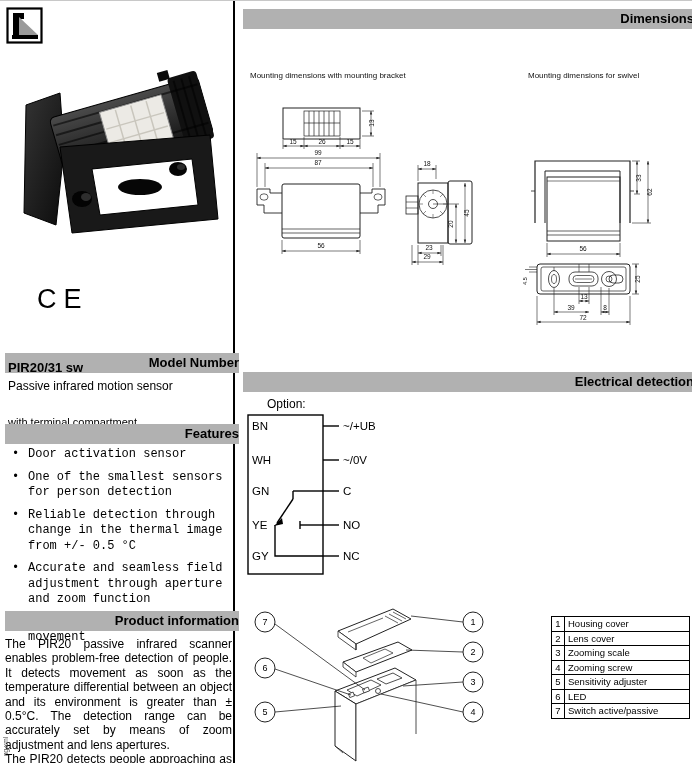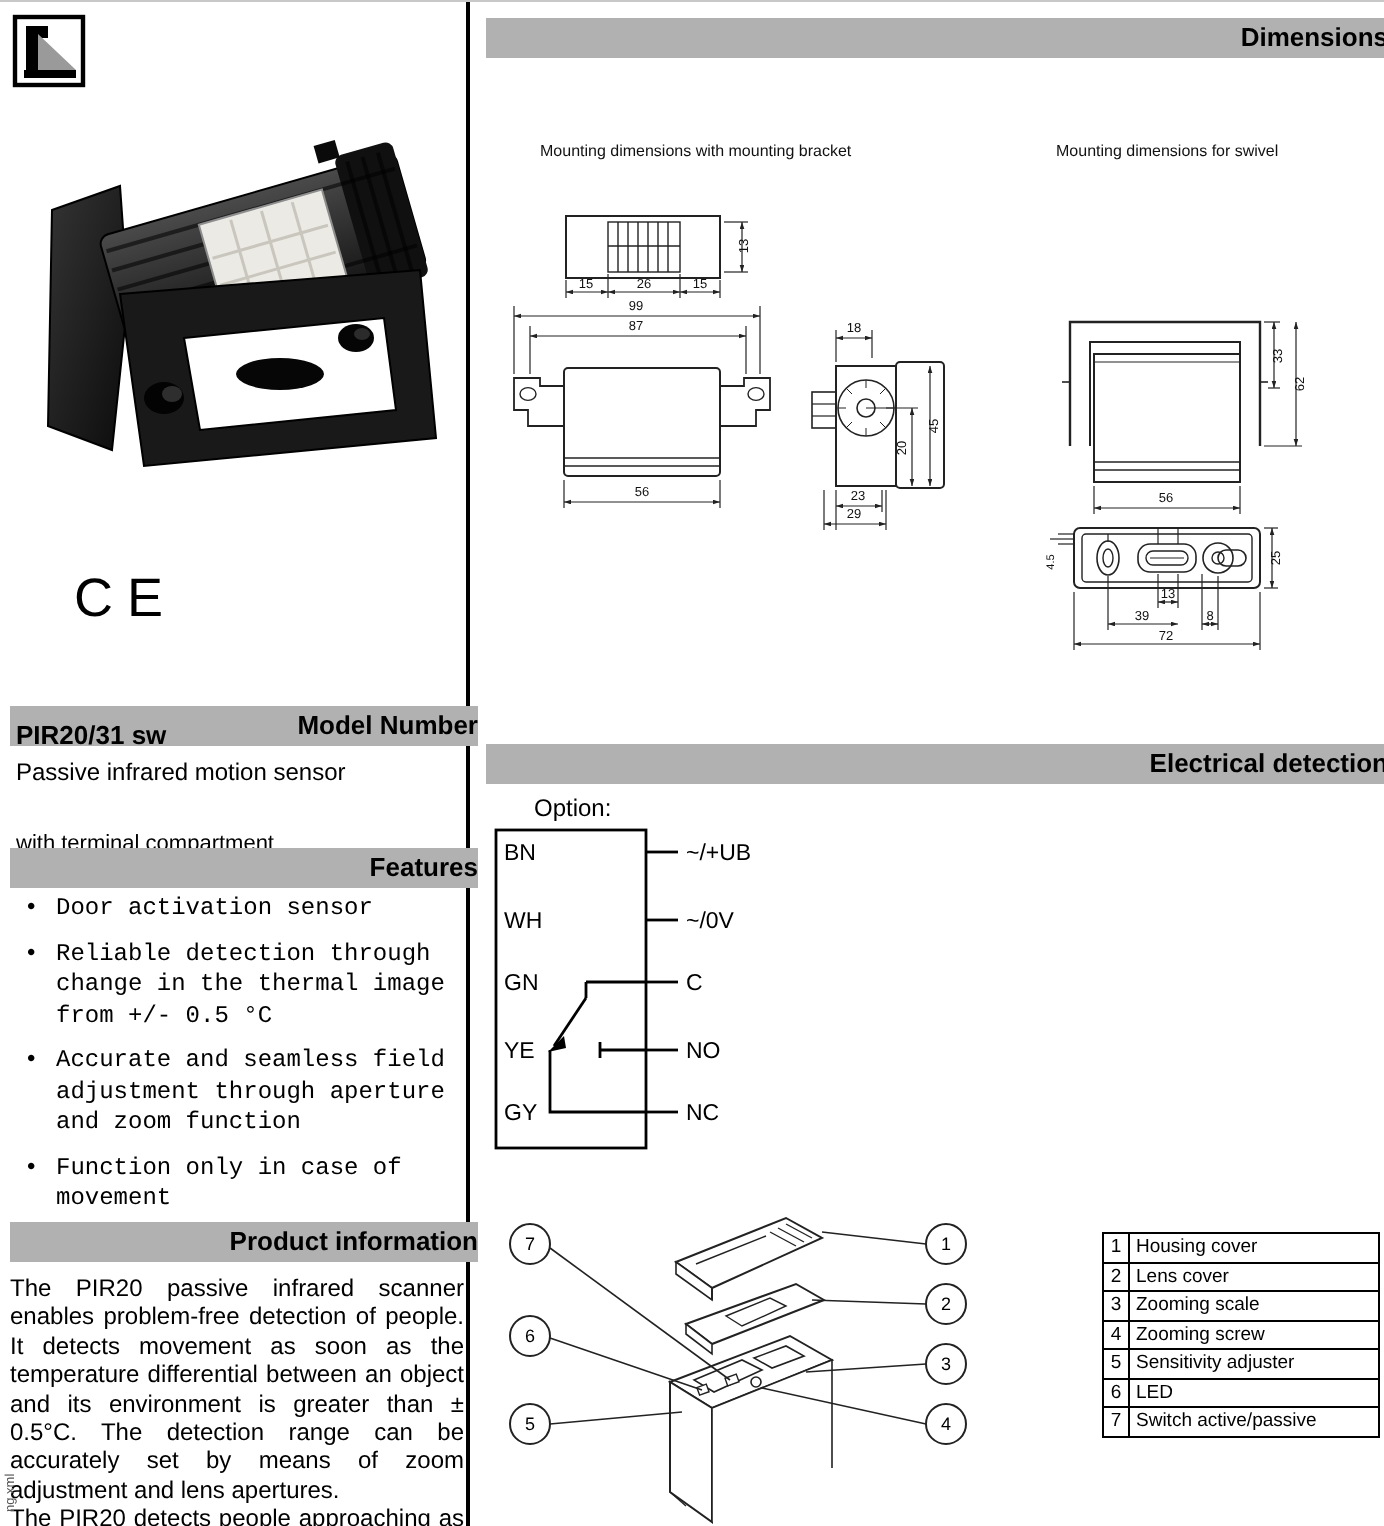--- a/index.html
+++ b/index.html
@@ -98,35 +98,36 @@
   <div class="abs ce" style="left:37px;top:283px">CE</div>
 
   <div class="abs bar" style="left:5px;top:352px;width:227px">Model Number</div>
   <div class="abs model-name" style="left:8px;top:359px">PIR20/31 sw</div>
   <div class="abs sub1" style="left:8px;top:378px">Passive infrared motion sensor</div>
   <div class="abs sub2" style="left:8px;top:395px">with terminal compartment</div>
 
   <div class="abs bar" style="left:5px;top:423px;width:227px">Features</div>
   <ul class="abs features" style="left:5px;top:446px">
     <li>Door activation sensor</li>
+    <li>One of the smallest sensors for person detection</li>
     <li>Reliable detection through change in the thermal image from +/- 0.5 °C</li>
     <li>Accurate and seamless field adjustment through aperture and zoom function</li>
     <li>Function only in case of movement</li>
   </ul>
 
   <div class="abs bar" style="left:5px;top:610px;width:227px">Product information</div>
   <div class="abs paras" style="left:5px;top:636px">
     <div>The PIR20 passive infrared scanner enables problem-free detection of people. It detects movement as soon as the temperature differential between an object and its environment is greater than ± 0.5°C. The detection range can be accurately set by means of zoom adjustment and lens apertures.</div>
     <div>The PIR20 detects people approaching as a door.</div>
   </div>
 
   <div class="abs edge-note" style="left:2px;top:755px">ng.xml</div>
 
   <div class="abs bar" style="left:243px;top:8px;width:444px">Dimensions</div>
-  <div class="abs caption" style="left:270px;top:70px">Mounting dimensions with mounting bracket</div>
+  <div class="abs caption" style="left:250px;top:70px">Mounting dimensions with mounting bracket</div>
   <div class="abs caption" style="left:528px;top:70px">Mounting dimensions for swivel</div>
 
   <svg class="abs" style="left:243px;top:90px" width="449" height="270" viewBox="0 0 449 270">
     <g fill="none" stroke="#222" stroke-width="1">
 
       <g>
         <rect x="40" y="17" width="77" height="31"></rect>
         <rect x="61" y="20" width="36" height="25" stroke-width="0.7"></rect>
         <g stroke-width="0.7">
           <line x1="66" y1="20" x2="66" y2="45"></line>

